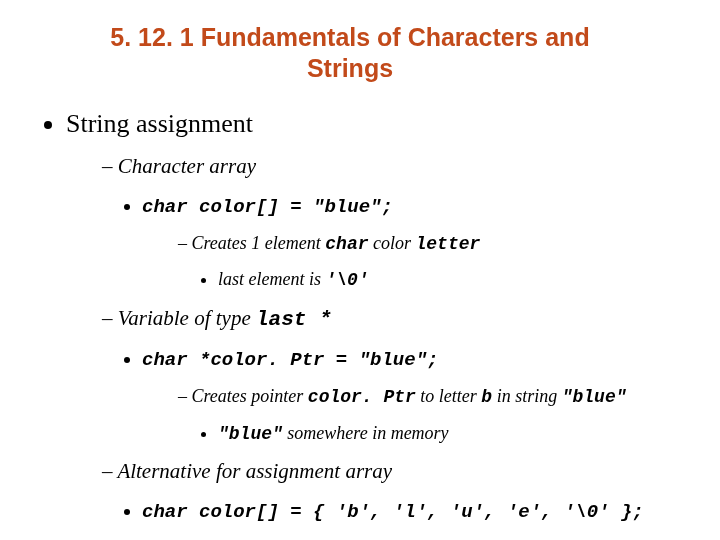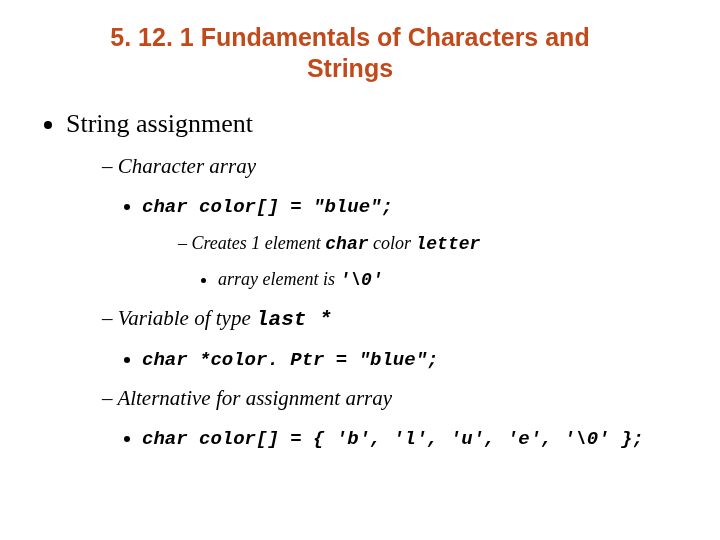--- a/index.html
+++ b/index.html
@@ -52,34 +52,44 @@
         <li>
           <span>Character array</span>
           <ul class="l3">
             <li>
               <span class="code">char color[] = "blue";</span>
               <ul class="l4">
                 <li>
                   <span>Creates 1 element </span><span class="code">char</span><span> color </span><span class="code">letter</span>
                   <ul class="l5">
                     <li>
-                      <span>array element is </span><span class="code">'\0'</span>
+                      <span>last element is </span><span class="code">'\0'</span>
                     </li>
                   </ul>
                 </li>
               </ul>
             </li>
           </ul>
         </li>
 
         <li>
           <span>Variable of type </span><span class="code">last *</span>
           <ul class="l3">
             <li>
               <span class="code">char *color. Ptr = "blue";</span>
+              <ul class="l4">
+                <li>
+                  <span>Creates pointer </span><span class="code">color. Ptr</span><span> to letter </span><span class="code">b</span><span> in string </span><span class="code">"blue"</span>
+                  <ul class="l5">
+                    <li>
+                      <span class="code">"blue"</span><span> somewhere in memory</span>
+                    </li>
+                  </ul>
+                </li>
+              </ul>
             </li>
           </ul>
         </li>
 
         <li>
           <span>Alternative for assignment array</span>
           <ul class="l3">
             <li>
               <span class="code">char color[] = { 'b', 'l', 'u', 'e', '\0' };</span>
             </li>

